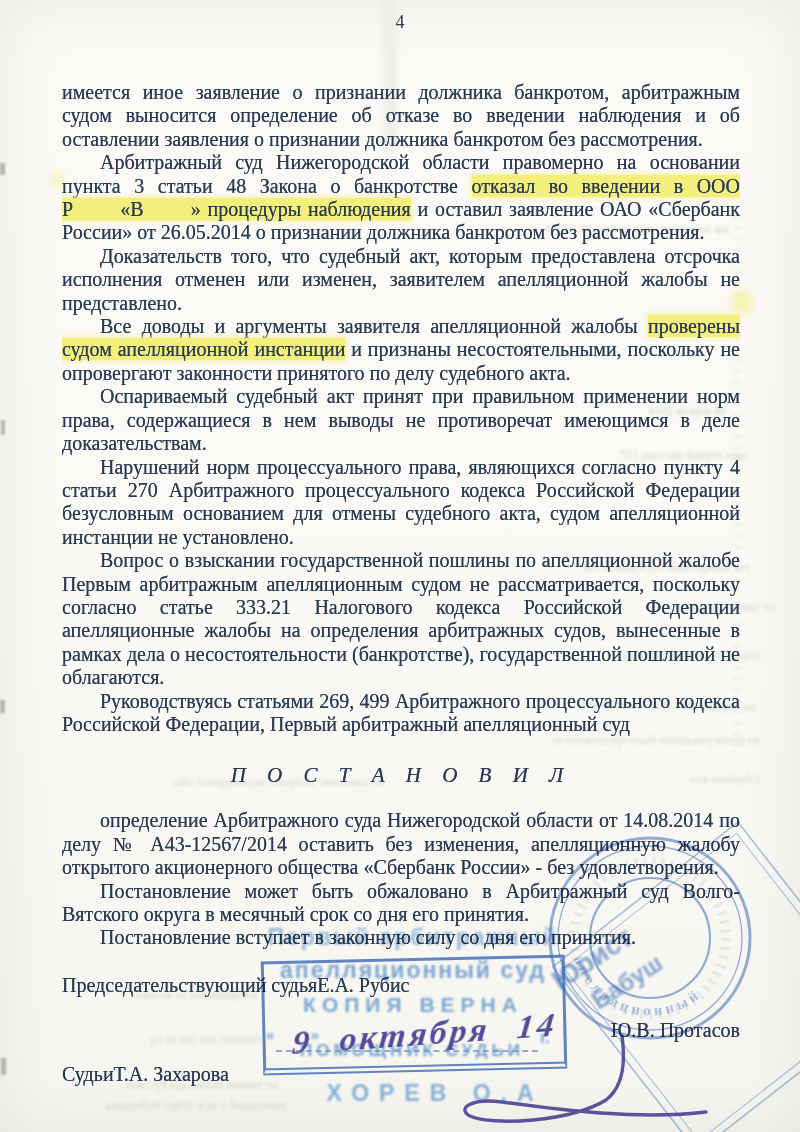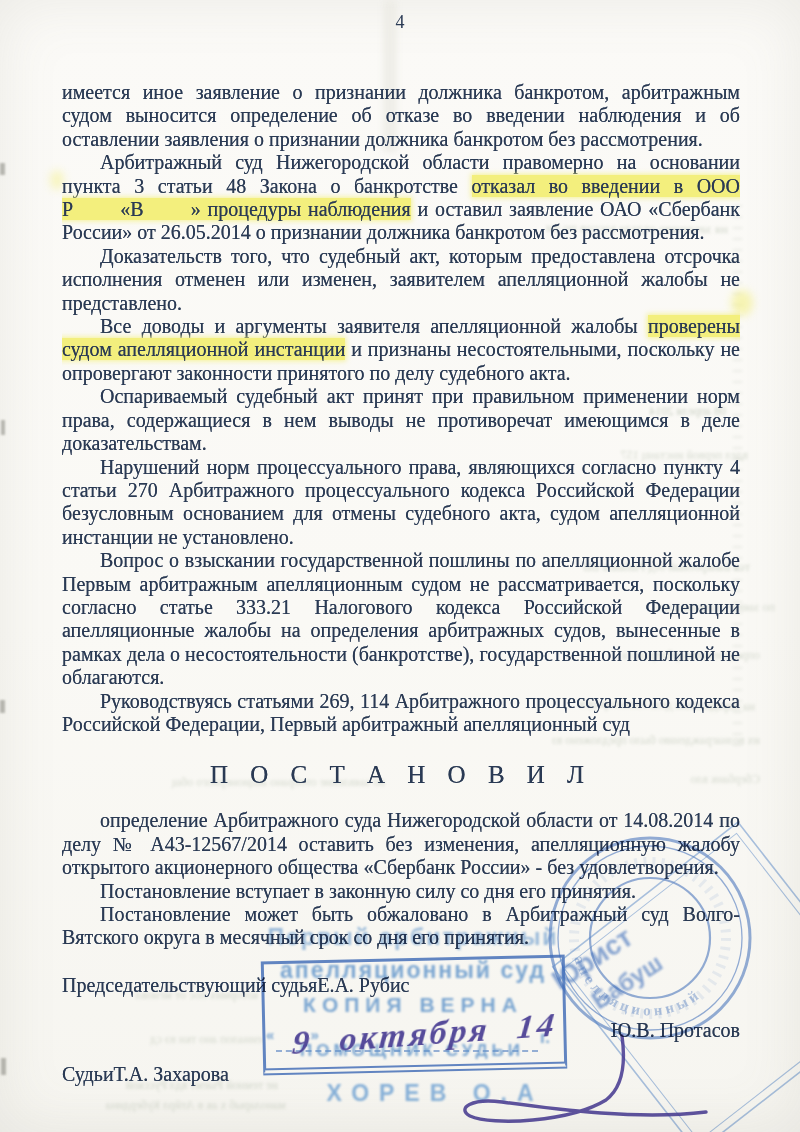--- a/index.html
+++ b/index.html
@@ -12,22 +12,22 @@
   .pageno{
     position:absolute;top:12px;left:0;width:800px;text-align:center;
     font-size:18px;color:#2a3a54;
   }
   .content{position:absolute;left:62px;top:44px;width:678px;color:#2a3a54;
     text-shadow:0 0 .5px rgba(42,58,84,.85);margin-top:37px;}
   p.para{margin:0;text-align:justify;text-indent:38px;
     font-size:20px;line-height:23.4px;}
   p.noindent{text-indent:0;}
   .hl{background:#f3ef7d;box-shadow:0 0 5px 1px rgba(243,239,125,.8);}
-  .heading{font-size:25px;letter-spacing:8px;text-align:center;
-    margin:27px 0 22px;line-height:24px;}
+  .heading{font-size:21px;letter-spacing:8px;text-align:center;
+    margin:27px 0 22px;line-height:24px;font-style:italic;}
   .sigs{margin-top:24px;}
   .sig-row{display:flex;font-size:20px;line-height:23.4px;}
   .sig-row.r2{margin-top:20px;}
   .sig-row.r3{margin-top:22px;justify-content:flex-end;}
   
   .band-top{position:absolute;left:383px;top:0;width:14px;height:152px;
     background:#ecebe5;filter:blur(3px);opacity:.8;}
   .edge-right{position:absolute;left:733px;top:205px;width:9px;height:545px;
     background:repeating-linear-gradient(180deg,rgba(120,135,120,.30) 0 2px,transparent 2px 11px);
     filter:blur(1.5px);opacity:.4;}
@@ -98,27 +98,27 @@
 
   <div class="content">
     <div id="paras-main">
         <p class="para noindent"><span>имеется иное заявление о признании должника банкротом, арбитражным судом выносится определение об отказе во введении наблюдения и об оставлении заявления о признании должника банкротом без рассмотрения.</span></p>
         <p class="para"><span>Арбитражный суд Нижегородской области правомерно на основании пункта 3 статьи 48 Закона о банкротстве </span><span class="hl">отказал во введении в ООО Р&nbsp;&nbsp;&nbsp;&nbsp;&nbsp;&nbsp;&nbsp;«В&nbsp;&nbsp;&nbsp;&nbsp;&nbsp;&nbsp;&nbsp;» процедуры наблюдения</span><span> и оставил заявление ОАО «Сбербанк России» от 26.05.2014 о признании должника банкротом без рассмотрения.</span></p>
         <p class="para"><span>Доказательств того, что судебный акт, которым предоставлена отсрочка исполнения отменен или изменен, заявителем апелляционной жалобы не представлено.</span></p>
         <p class="para"><span>Все доводы и аргументы заявителя апелляционной жалобы </span><span class="hl">проверены судом апелляционной инстанции</span><span> и признаны несостоятельными, поскольку не опровергают законности принятого по делу судебного акта.</span></p>
         <p class="para"><span>Оспариваемый судебный акт принят при правильном применении норм права, содержащиеся в нем выводы не противоречат имеющимся в деле доказательствам.</span></p>
         <p class="para"><span>Нарушений норм процессуального права, являющихся согласно пункту 4 статьи 270 Арбитражного процессуального кодекса Российской Федерации безусловным основанием для отмены судебного акта, судом апелляционной инстанции не установлено.</span></p>
         <p class="para"><span>Вопрос о взыскании государственной пошлины по апелляционной жалобе Первым арбитражным апелляционным судом не рассматривается, поскольку согласно статье 333.21 Налогового кодекса Российской Федерации апелляционные жалобы на определения арбитражных судов, вынесенные в рамках дела о несостоятельности (банкротстве), государственной пошлиной не облагаются.</span></p>
-        <p class="para"><span>Руководствуясь статьями 269, 114 Арбитражного процессуального кодекса Российской Федерации, Первый арбитражный апелляционный суд</span></p>
+        <p class="para"><span>Руководствуясь статьями 269, 499 Арбитражного процессуального кодекса Российской Федерации, Первый арбитражный апелляционный суд</span></p>
       </div>
     <div class="heading">П О С Т А Н О В И Л</div>
     <div id="paras-resolution">
         <p class="para"><span>определение Арбитражного суда Нижегородской области от 14.08.2014 по делу № А43-12567/2014 оставить без изменения, апелляционную жалобу открытого акционерного общества «Сбербанк России» - без удовлетворения.</span></p>
+        <p class="para"><span>Постановление может быть обжаловано в Арбитражный суд Волго-Вятского округа в месячный срок со дня его принятия.</span></p>
         <p class="para"><span>Постановление вступает в законную силу со дня его принятия.</span></p>
-        <p class="para"><span>Постановление может быть обжаловано в Арбитражный суд Волго-Вятского округа в месячный срок со дня его принятия.</span></p>
       </div>
 
     <div class="sigs">
       <div class="sig-row r1">
         <span>Председательствующий судья</span>
         <span>Е.А. Рубис</span>
       </div>
       <div class="sig-row r3">
         <span>Ю.В. Протасов</span>
       </div>

